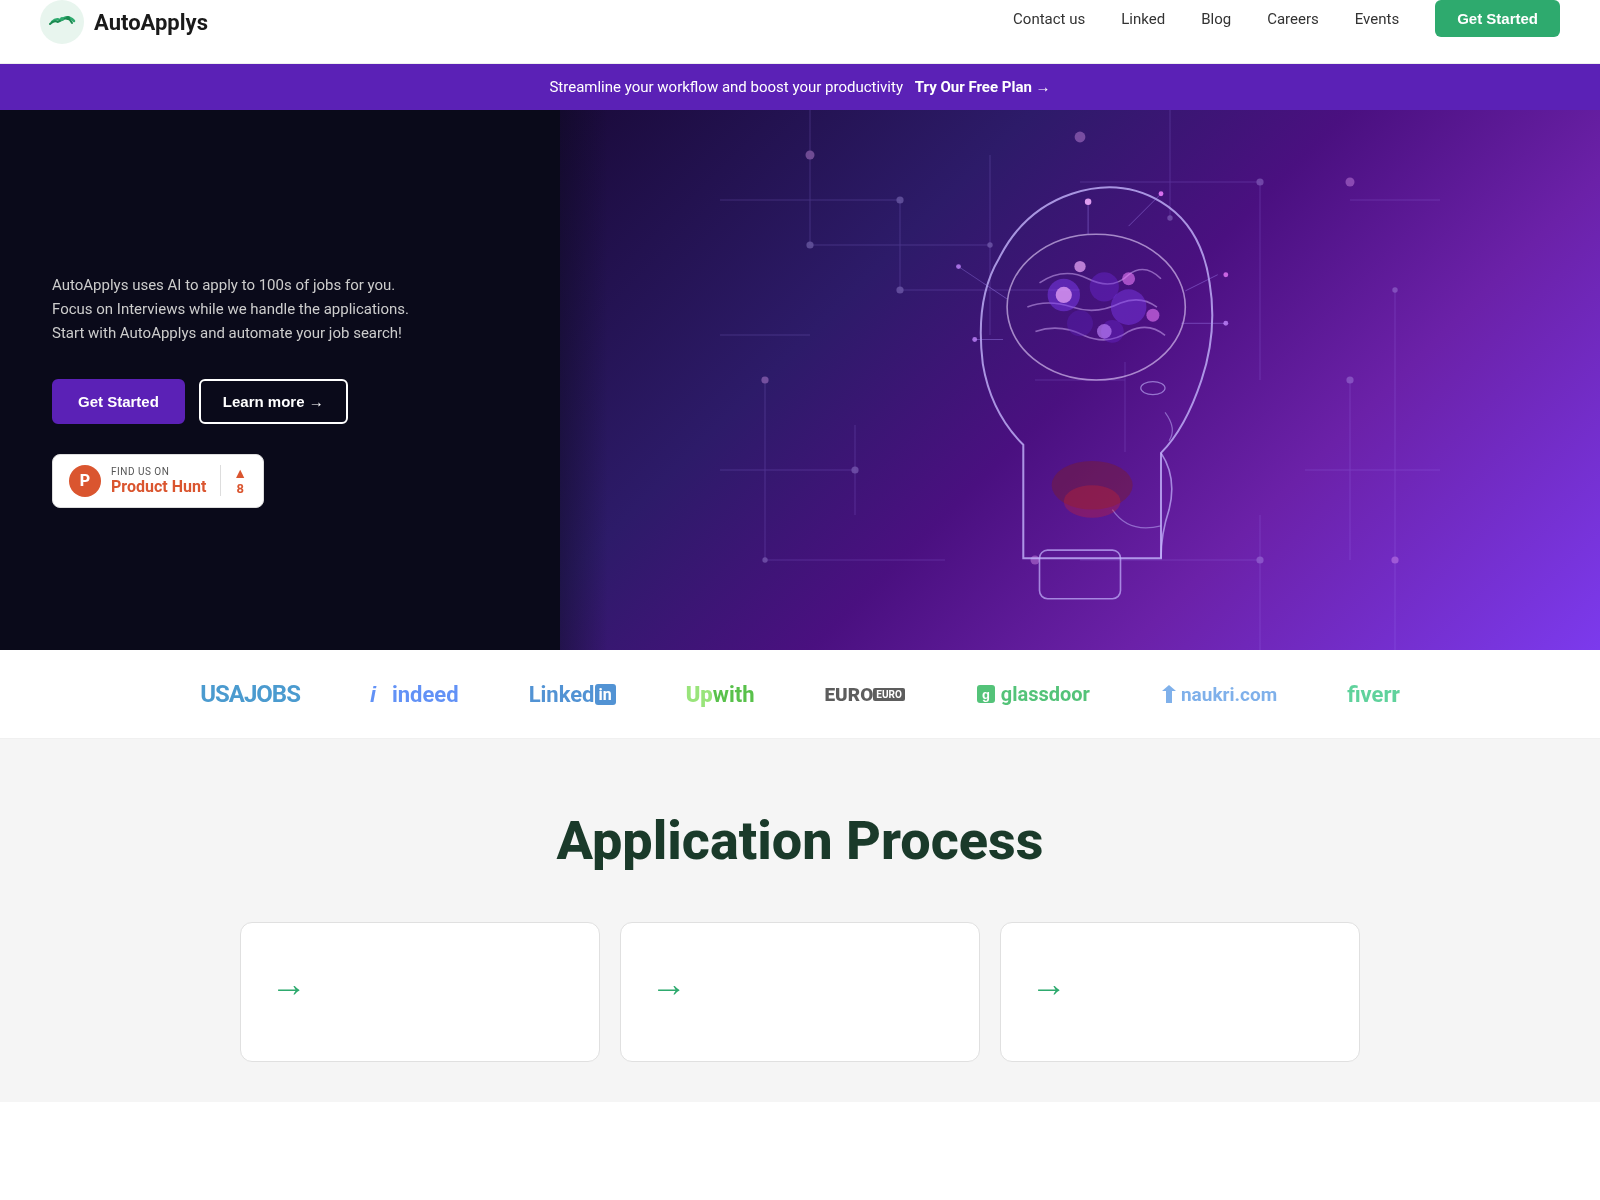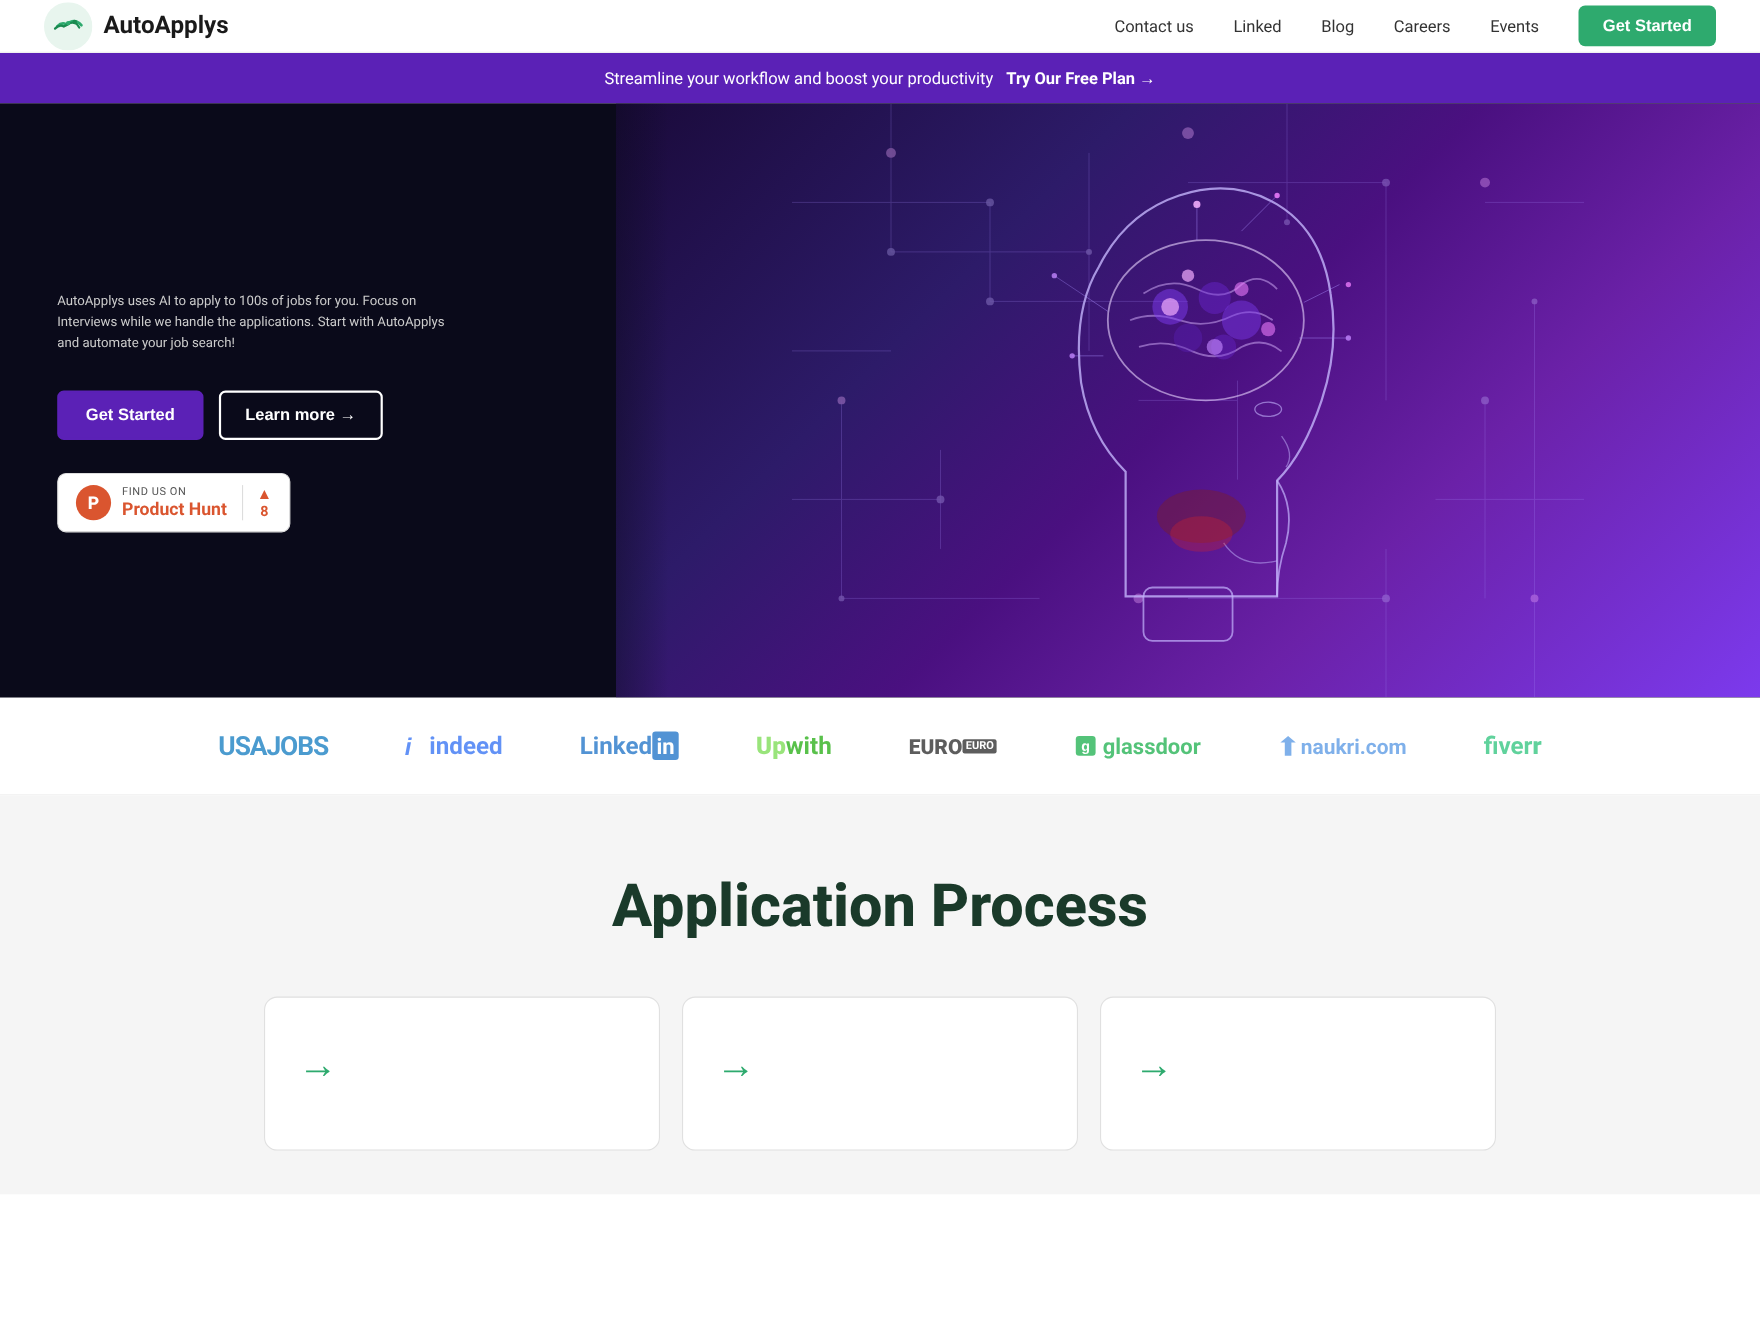--- a/index.html
+++ b/index.html
@@ -1,24 +1,24 @@
 <!DOCTYPE html>
 <html><head>
   <meta charset="utf-8">
   <style>
     * { margin: 0; padding: 0; box-sizing: border-box; }
     body { font-family: -apple-system, BlinkMacSystemFont, 'Segoe UI', Roboto, sans-serif; overflow-x: hidden; }
 
     
     .navbar {
       display: flex;
-      align-items: center;
+      align-items: flex-start;
       justify-content: space-between;
       padding: 0 40px;
-      height: 48px;
+      height: 64px;
       background: #fff;
       border-bottom: 1px solid #eee;
       position: relative;
       z-index: 10;
     }
     .logo-area {
       display: flex;
       align-items: center;
       gap: 10px;
     }
@@ -86,21 +86,21 @@
       background: linear-gradient(to right, #0a0a1a 80%, transparent);
     }
     .hero-title {
       font-size: 52px;
       font-weight: 800;
       color: #fff;
       line-height: 1.1;
       margin-bottom: 22px;
     }
     .hero-desc {
-      font-size: 12px;
+      font-size: 15px;
       color: #ccc;
       line-height: 1.6;
       margin-bottom: 34px;
       max-width: 360px;
       margin-top: 20px;
     }
     .hero-buttons {
       display: flex;
       gap: 14px;
       margin-bottom: 30px;
@@ -236,21 +236,21 @@
       opacity: 0.7;
     }
     .logo-usajobs { color: #0071bc; font-size: 24px; letter-spacing: -1px; }
     .logo-indeed { color: #2164f3; font-size: 22px; }
     .logo-linkedin { color: #0a66c2; font-size: 22px; }
     .logo-linkedin .in-badge {
       background: #0a66c2;
       color: #fff;
       padding: 1px 4px;
       border-radius: 3px;
-      font-size: 20px;
+      font-size: 16px;
     }
     .logo-upwork { color: #6fda44; font-size: 22px; align-items: flex-end; }
     .logo-upwork .up-part { color: #14a800; }
     .logo-eurojobs { color: #1a1a1a; font-size: 19px; }
     .euro-badge {
       background: #1a1a1a;
       color: #fff;
       font-size: 10px;
       padding: 1px 3px;
       vertical-align: super;

